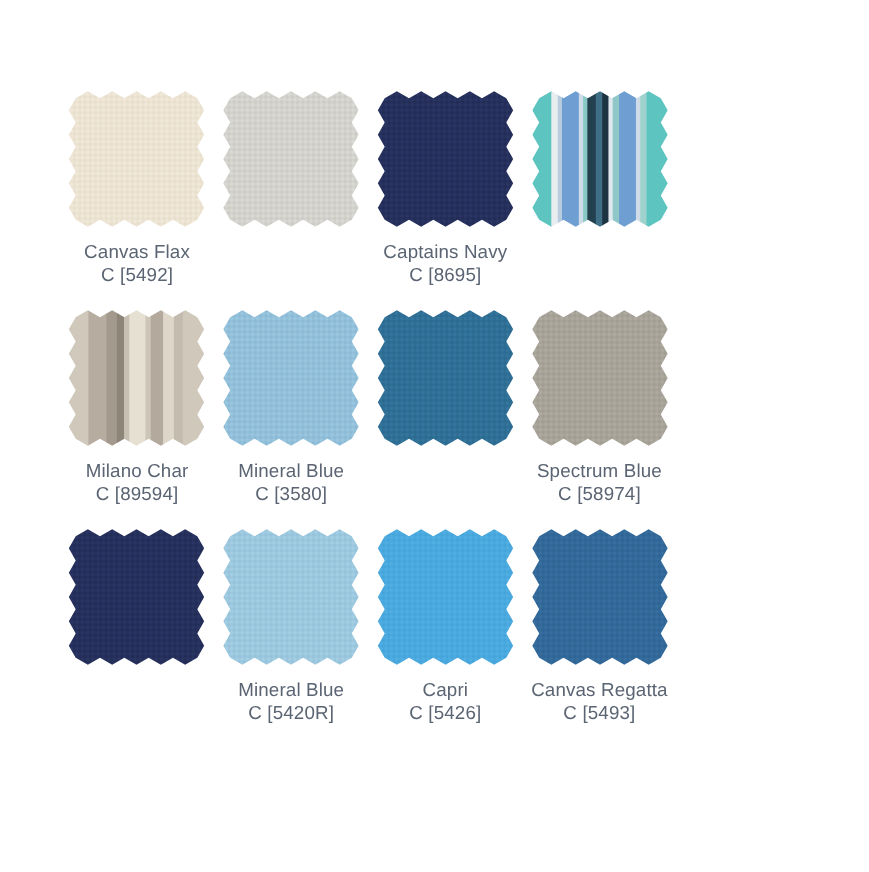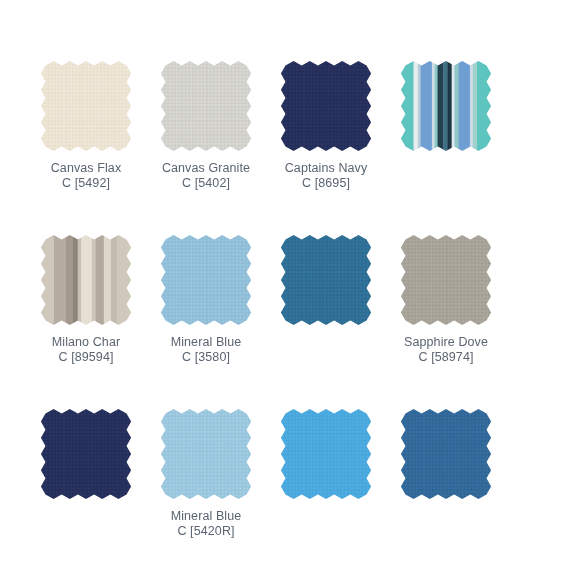--- a/index.html
+++ b/index.html
@@ -18,21 +18,20 @@
 
   #swatch-grid {
     box-sizing: border-box;
     width: 491px;
     padding: 60px 40px 0 40px;
     display: grid;
     grid-template-columns: repeat(4, 1fr);
     grid-auto-rows: 146px;
     column-gap: 0px;
     row-gap: 0px;
-    gap: 28px;
   }
 
   .swatch-cell {
     display: flex;
     flex-direction: column;
     align-items: center;
   }
 
   
   .swatch-figure {
@@ -96,24 +95,20 @@
             <pattern id="weave1" width="4" height="4" patternUnits="userSpaceOnUse">
               <rect width="4" height="4" fill="#d3d2cd"></rect>
               <rect x="0" y="0" width="2" height="2" fill="#e0dfda" opacity="0.55"></rect>
               <rect x="2" y="2" width="2" height="2" fill="#c4c3bd" opacity="0.45"></rect>
             </pattern>
           </defs>
           <g clip-path="url(#pink1)">
             <rect x="-6.2" y="-6.2" width="104.4" height="104.4" fill="url(#weave1)"></rect>
           </g>
         </svg>
-      </div>
-      <div class="swatch-caption">
-        <span class="swatch-name">Canvas Granite</span>
-        <span class="swatch-code">C [5402]</span>
       </div>
     </div>
     <div class="swatch-cell">
       <div class="swatch-figure">
         <svg viewBox="-6.2 -6.2 104.4 104.4">
           <defs>
             <clipPath id="pink2">
               <path d="M0.00,0.00L9.20,-5.20L18.40,0.00L27.60,-5.20L36.80,0.00L46.00,-5.20L55.20,0.00L64.40,-5.20L73.60,0.00L82.80,-5.20L92.00,0.00L97.20,9.20L92.00,18.40L97.20,27.60L92.00,36.80L97.20,46.00L92.00,55.20L97.20,64.40L92.00,73.60L97.20,82.80L92.00,92.00L82.80,97.20L73.60,92.00L64.40,97.20L55.20,92.00L46.00,97.20L36.80,92.00L27.60,97.20L18.40,92.00L9.20,97.20L0.00,92.00L-5.20,82.80L0.00,73.60L-5.20,64.40L0.00,55.20L-5.20,46.00L0.00,36.80L-5.20,27.60L0.00,18.40L-5.20,9.20Z"></path>
             </clipPath>
             <pattern id="weave2" width="4" height="4" patternUnits="userSpaceOnUse">
@@ -242,21 +237,21 @@
               <rect x="0" y="0" width="2" height="2" fill="#b4afa5" opacity="0.55"></rect>
               <rect x="2" y="2" width="2" height="2" fill="#9c978d" opacity="0.45"></rect>
             </pattern>
           </defs>
           <g clip-path="url(#pink7)">
             <rect x="-6.2" y="-6.2" width="104.4" height="104.4" fill="url(#weave7)"></rect>
           </g>
         </svg>
       </div>
       <div class="swatch-caption">
-        <span class="swatch-name">Sapphire Dove</span>
+        <span class="swatch-name">Spectrum Blue</span>
         <span class="swatch-code">C [58974]</span>
       </div>
     </div>
     <div class="swatch-cell">
       <div class="swatch-figure">
         <svg viewBox="-6.2 -6.2 104.4 104.4">
           <defs>
             <clipPath id="pink8">
               <path d="M0.00,0.00L9.20,-5.20L18.40,0.00L27.60,-5.20L36.80,0.00L46.00,-5.20L55.20,0.00L64.40,-5.20L73.60,0.00L82.80,-5.20L92.00,0.00L97.20,9.20L92.00,18.40L97.20,27.60L92.00,36.80L97.20,46.00L92.00,55.20L97.20,64.40L92.00,73.60L97.20,82.80L92.00,92.00L82.80,97.20L73.60,92.00L64.40,97.20L55.20,92.00L46.00,97.20L36.80,92.00L27.60,97.20L18.40,92.00L9.20,97.20L0.00,92.00L-5.20,82.80L0.00,73.60L-5.20,64.40L0.00,55.20L-5.20,46.00L0.00,36.80L-5.20,27.60L0.00,18.40L-5.20,9.20Z"></path>
             </clipPath>
@@ -306,33 +301,41 @@
               <rect width="4" height="4" fill="#4aa9de"></rect>
               <rect x="0" y="0" width="2" height="2" fill="#57b3e6" opacity="0.55"></rect>
               <rect x="2" y="2" width="2" height="2" fill="#3f9ed3" opacity="0.45"></rect>
             </pattern>
           </defs>
           <g clip-path="url(#pink10)">
             <rect x="-6.2" y="-6.2" width="104.4" height="104.4" fill="url(#weave10)"></rect>
           </g>
         </svg>
       </div>
+      <div class="swatch-caption">
+        <span class="swatch-name">Capri</span>
+        <span class="swatch-code">C [5426]</span>
+      </div>
     </div>
     <div class="swatch-cell">
       <div class="swatch-figure">
         <svg viewBox="-6.2 -6.2 104.4 104.4">
           <defs>
             <clipPath id="pink11">
               <path d="M0.00,0.00L9.20,-5.20L18.40,0.00L27.60,-5.20L36.80,0.00L46.00,-5.20L55.20,0.00L64.40,-5.20L73.60,0.00L82.80,-5.20L92.00,0.00L97.20,9.20L92.00,18.40L97.20,27.60L92.00,36.80L97.20,46.00L92.00,55.20L97.20,64.40L92.00,73.60L97.20,82.80L92.00,92.00L82.80,97.20L73.60,92.00L64.40,97.20L55.20,92.00L46.00,97.20L36.80,92.00L27.60,97.20L18.40,92.00L9.20,97.20L0.00,92.00L-5.20,82.80L0.00,73.60L-5.20,64.40L0.00,55.20L-5.20,46.00L0.00,36.80L-5.20,27.60L0.00,18.40L-5.20,9.20Z"></path>
             </clipPath>
             <pattern id="weave11" width="4" height="4" patternUnits="userSpaceOnUse">
               <rect width="4" height="4" fill="#32699a"></rect>
               <rect x="0" y="0" width="2" height="2" fill="#3b74a7" opacity="0.55"></rect>
               <rect x="2" y="2" width="2" height="2" fill="#2c5f8e" opacity="0.45"></rect>
             </pattern>
           </defs>
           <g clip-path="url(#pink11)">
             <rect x="-6.2" y="-6.2" width="104.4" height="104.4" fill="url(#weave11)"></rect>
           </g>
         </svg>
       </div>
+      <div class="swatch-caption">
+        <span class="swatch-name">Canvas Regatta</span>
+        <span class="swatch-code">C [5493]</span>
+      </div>
     </div>
   </div>
 
 </body></html>

